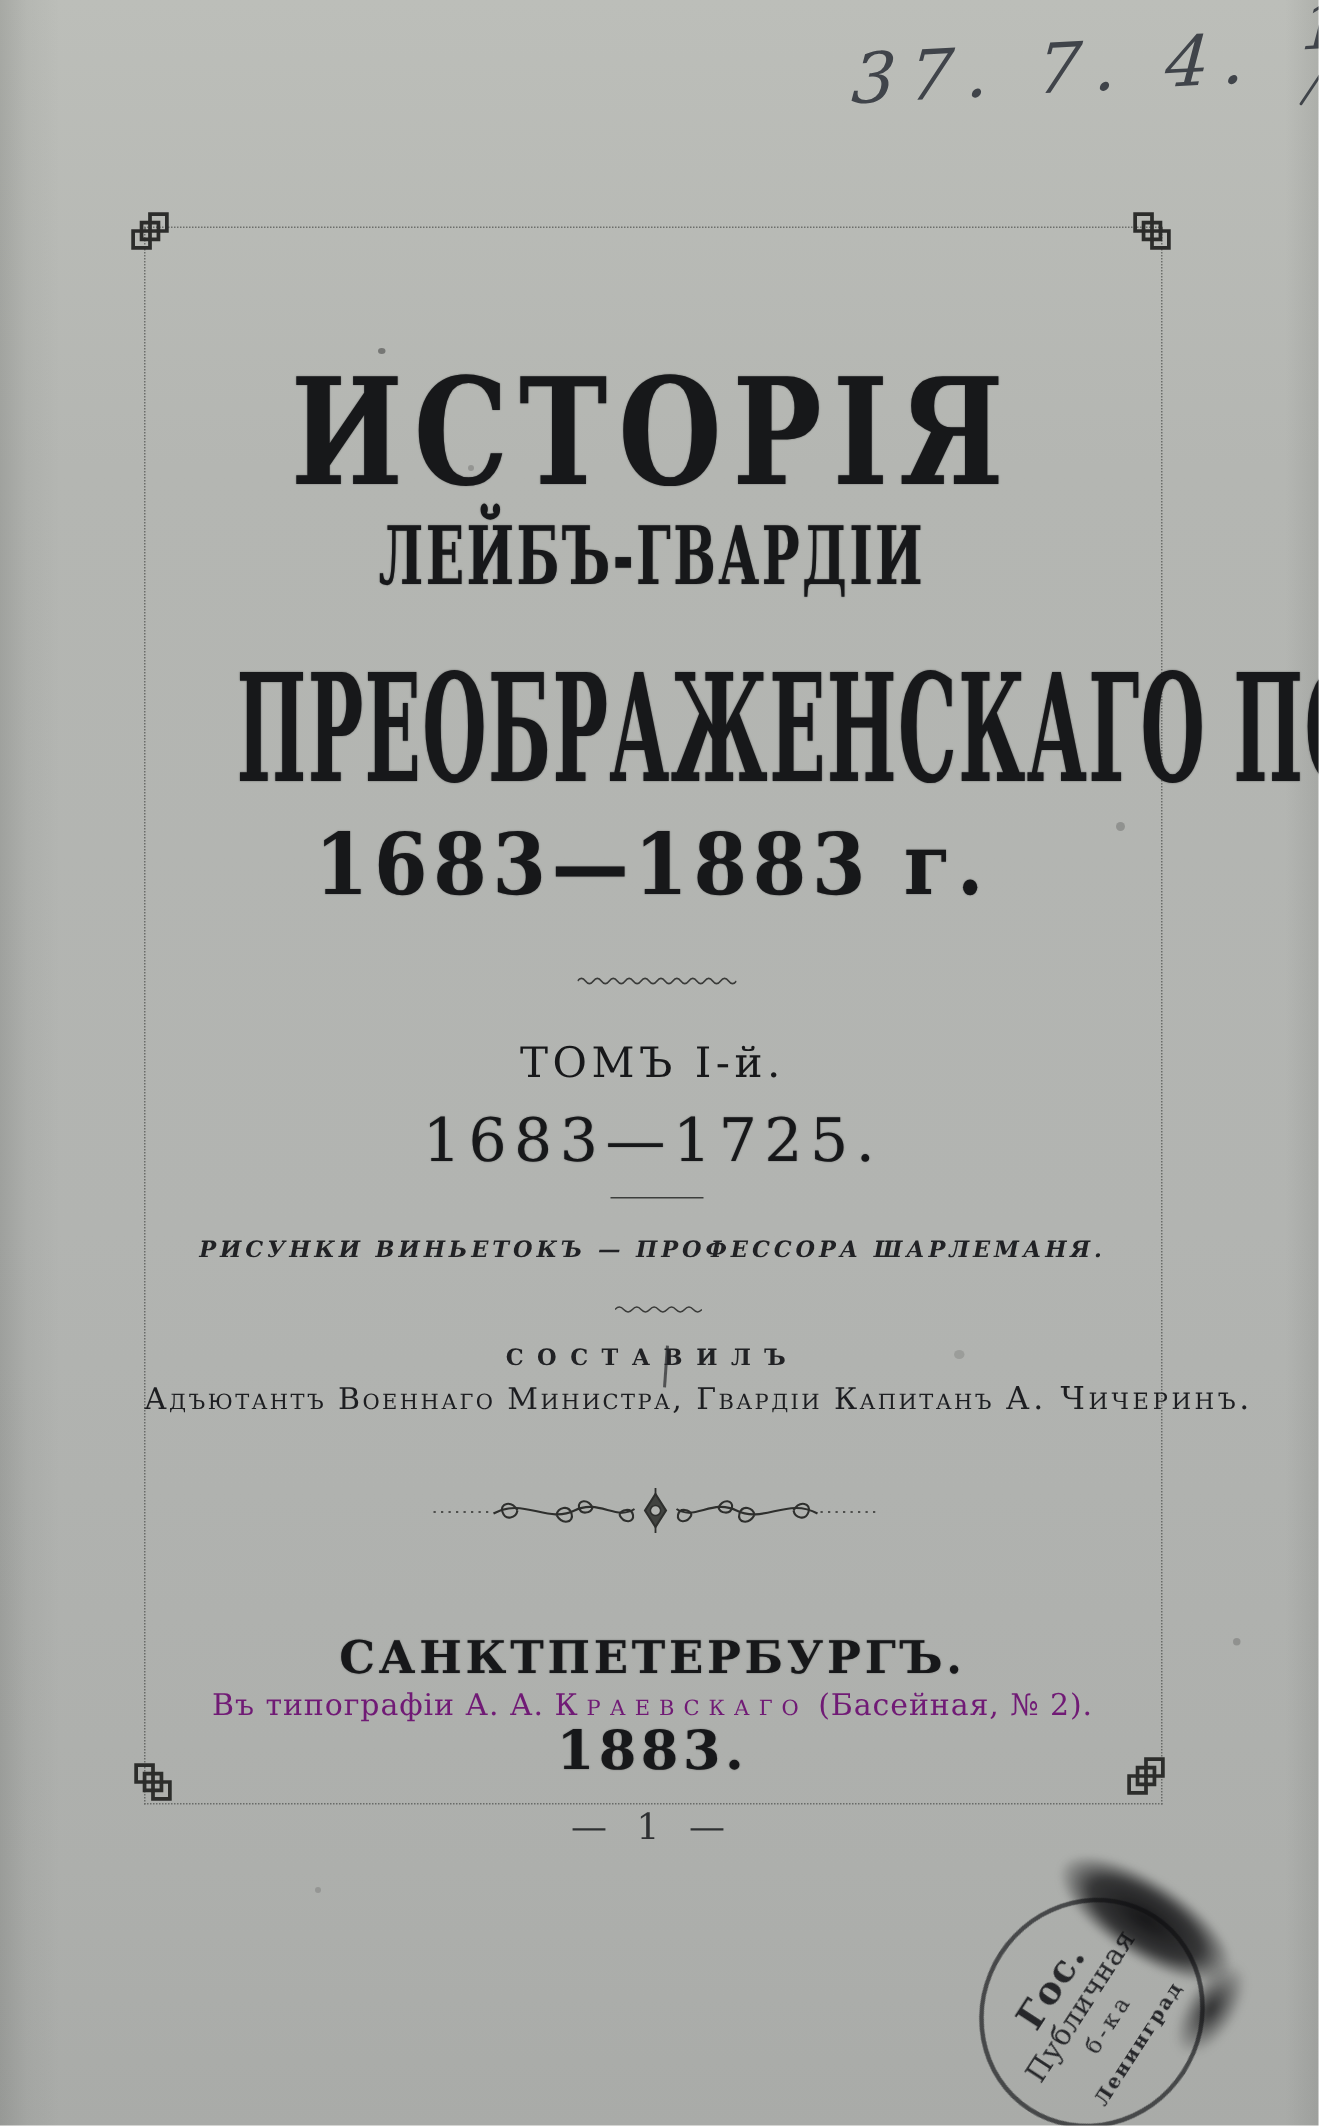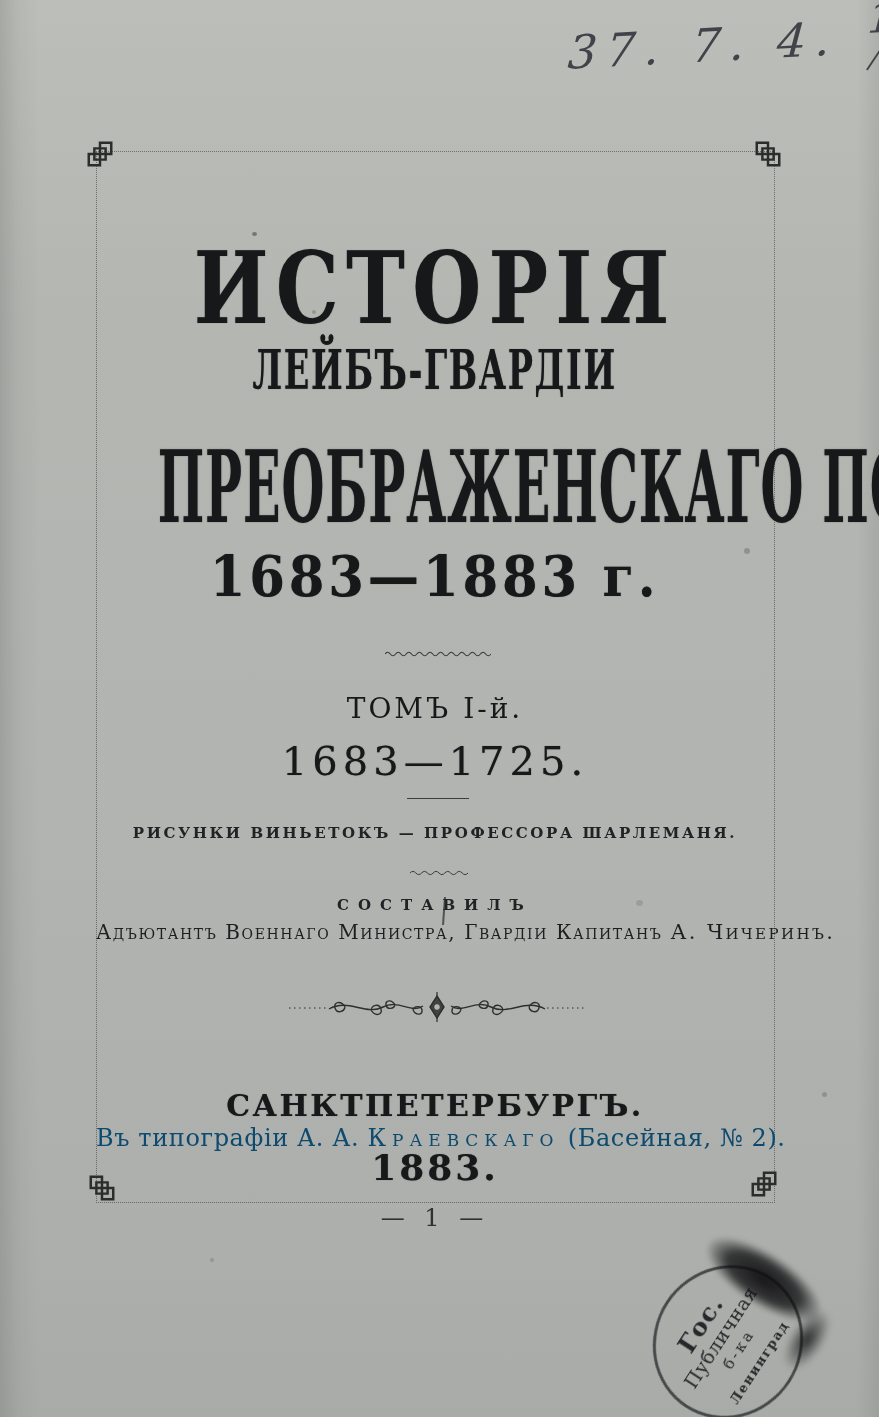--- a/index.html
+++ b/index.html
@@ -44,28 +44,28 @@
   .subtitle .fit{display:inline-block;transform:scale(.8,1.28);transform-origin:center;}
   .main-title{top:428px;font-weight:bold;font-size:56px;letter-spacing:1px;white-space:nowrap;}
   .main-title .fit{display:inline-block;transform:scale(.88,1.78);transform-origin:center top;}
   .period{top:544px;font-weight:bold;font-size:54px;letter-spacing:4px;white-space:nowrap;}
   .period .fit{display:inline-block;transform:scale(.95,1.05);transform-origin:center;}
   .volume{top:692px;font-size:28px;letter-spacing:3px;}
   .volume-period{top:738px;font-weight:normal;font-size:40px;letter-spacing:5px;}
   .short-rule{left:407px;top:798px;width:62px;height:0;border-top:1.6px solid #3c3e3c;}
 
   
-  .vignette-credit{top:824px;font-weight:bold;font-size:15px;letter-spacing:2.6px;color:#212225;}
+  .vignette-credit{top:824px;font-weight:bold;font-size:15px;letter-spacing:2.6px;color:#212225;font-style:italic;}
   .compiled{top:896px;font-weight:bold;font-size:15px;letter-spacing:9px;color:#212225;}
   .author-line{top:920px;font-size:20px;font-variant:small-caps;letter-spacing:1.6px;color:#1d1e21;white-space:nowrap;}
   .author-name{font-weight:normal;font-size:21px;letter-spacing:2.4px;}
 
   
   .city{top:1088px;font-weight:bold;font-size:30px;letter-spacing:2.5px;}
-  .printer{top:1124px;font-size:24px;letter-spacing:.6px;white-space:nowrap;color:#0c4a6e;}
+  .printer{top:1124px;font-size:20px;letter-spacing:.6px;white-space:nowrap;color:#701a75;}
   .printer-name{font-variant:small-caps;letter-spacing:6px;}
   .year{top:1146px;font-weight:bold;font-size:36px;letter-spacing:3px;}
   .page-number{top:1204px;font-size:24px;letter-spacing:6px;color:#2e3032;}
 
   
   .wave-lg{left:385px;top:644px;width:106px;height:10px;}
   .wave-sm{left:410px;top:862px;width:58px;height:8px;}
   .flourish{left:287px;top:990px;width:300px;height:34px;}
 
   

